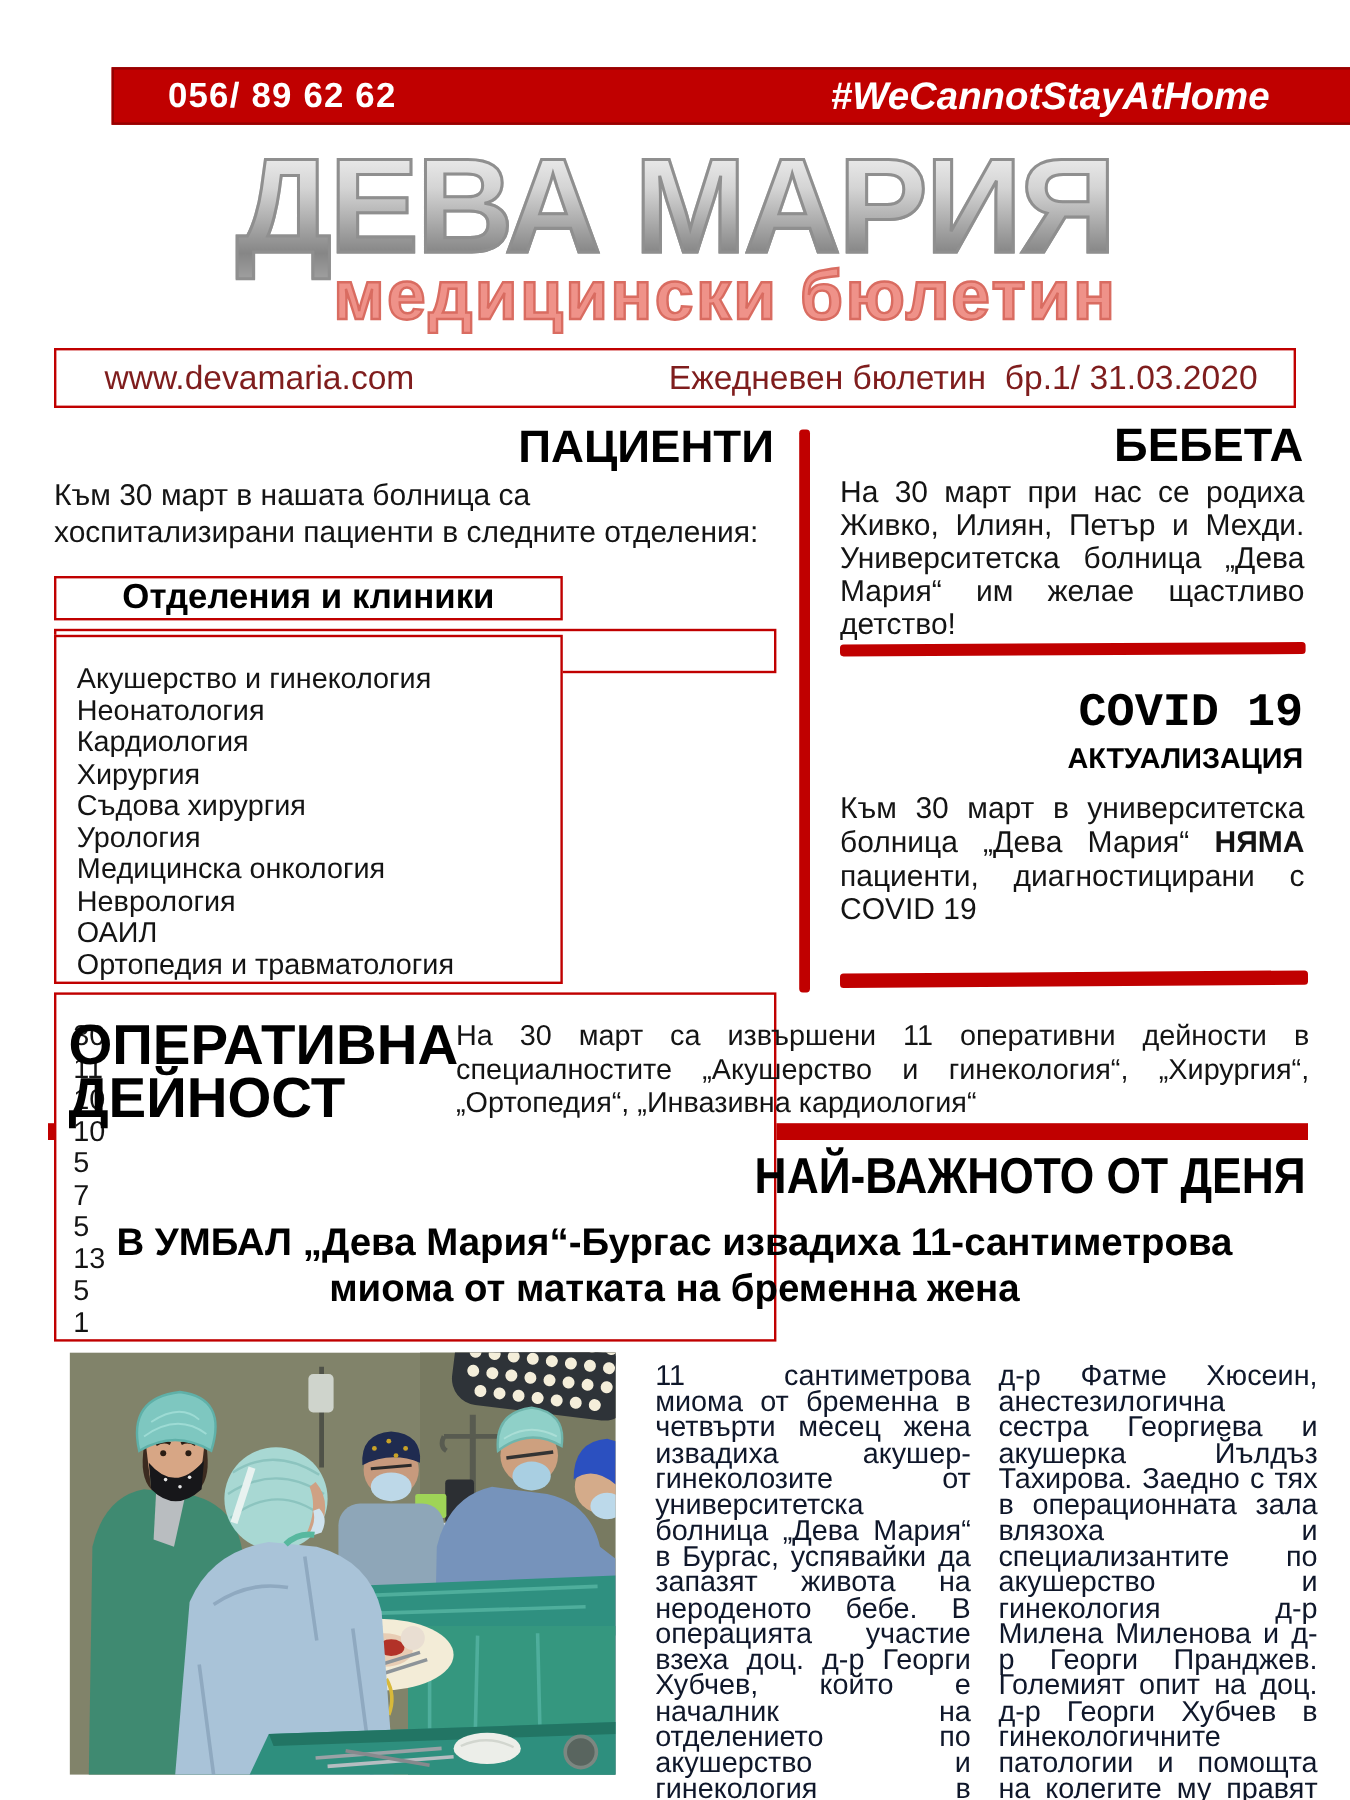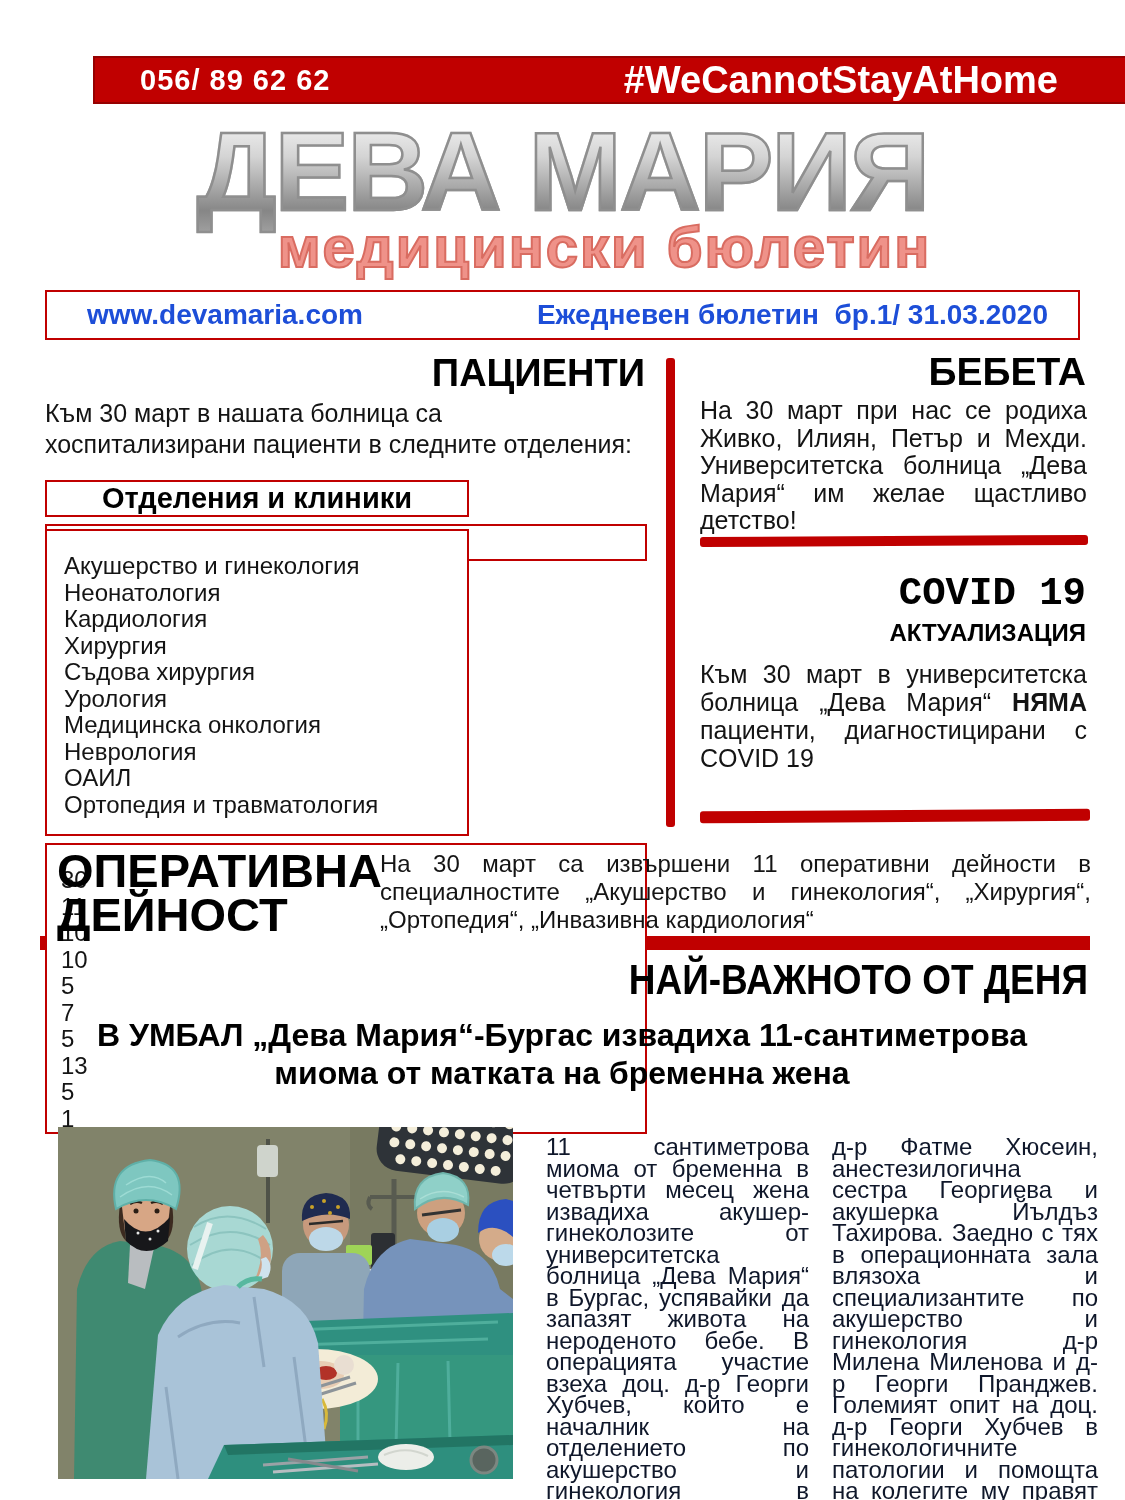--- a/index.html
+++ b/index.html
@@ -9,21 +9,21 @@
     font-family:"Liberation Sans", sans-serif; color:#111;
   }
   
   .banner {
     position:absolute; left:45px; top:56px; width:1035px; height:48px;
     background:#c00000; border:2px solid #960000;
     display:flex; align-items:center; justify-content:space-between;
     padding:0 68px 0 45px; color:#fff; font-weight:bold;margin-left:48px;
   }
   .banner .phone { font-size:29px; letter-spacing:1px; }
-  .banner .hashtag { font-size:38px; }
+  .banner .hashtag { font-size:32px;font-style:italic; }
 
   
   .masthead-title {
     position:absolute; left:0; top:110px; width:1125px; text-align:center;
     font-size:112px; font-weight:bold; line-height:1.1; letter-spacing:-2px;
     color:#a9a9a9;
     background:linear-gradient(180deg,#f7f7f7 4%,#d4d4d4 38%,#868686 82%,#a0a0a0 100%);
     -webkit-background-clip:text; background-clip:text;
     -webkit-text-fill-color:transparent;
     -webkit-text-stroke:2.5px #8f8f8f;
@@ -34,21 +34,21 @@
     color:#ef9289; -webkit-text-stroke:2px #d96c61;
     text-shadow:2px 2px 2px rgba(255,255,255,0.65);
     margin-left:42px;
   }
 
   
   .infobar {
     position:absolute; left:45px; top:290px; width:1035px; height:50px;
     border:2px solid #c00000; background:#fff;
     display:flex; align-items:center; justify-content:space-between;
-    padding:0 30px 0 40px; font-weight:bold; font-size:28px; color:#1d4ed8;
+    padding:0 30px 0 40px; font-weight:normal; font-size:28px; color:#7f1d1d;
   }
 
   
   .v-bar { position:absolute; left:666px; top:358px; width:9px; height:469px; background:#c00000; border-radius:3px; }
   .h-bar { position:absolute; background:#c00000; border-radius:3px; }
   .h-bar.b1 { left:700px; top:536px; width:388px; height:10px; transform:rotate(-0.3deg); }
   .h-bar.b2 { left:700px; top:810px; width:390px; height:12px; transform:rotate(-0.4deg); }
   .h-bar.full { left:40px; top:936px; width:1050px; height:14px; border-radius:0; }
 
   
@@ -61,21 +61,21 @@
     font-size:25px; line-height:31px; color:#141414;
   }
   .ptable-header, .ptable-body {
     position:absolute; left:45px; width:602px; display:flex; gap:7px;flex-direction:column;
   }
   .ptable-header { top:480px; height:43px; }
   .ptable-body { top:529px; height:291px; }
   .cell { border:2px solid #c00000; background:#fff; }
   .ptable-header .c1 { width:424px; display:flex; align-items:center; justify-content:center; font-size:29px; font-weight:bold; color:#000; }
   .ptable-header .c2 { flex:1; display:flex; align-items:center; justify-content:center; font-size:29px; font-weight:bold; color:#000; }
-  .ptable-body .c1 { width:424px; padding:22px 6px 16px 17px; }
+  .ptable-body .c1 { width:424px; padding:22px 6px 0 17px; }
   .ptable-body .c2 { flex:1; padding:22px 0 0 14px; }
   .trow { font-size:24px; line-height:26.5px; white-space:nowrap; color:#141414; }
 
   
   .babies-heading, .covid-heading {
     position:absolute; left:700px; width:386px; text-align:right;
     font-size:39px; font-weight:bold; color:#000;
   }
   .babies-heading { top:350px; }
   .babies-body {

